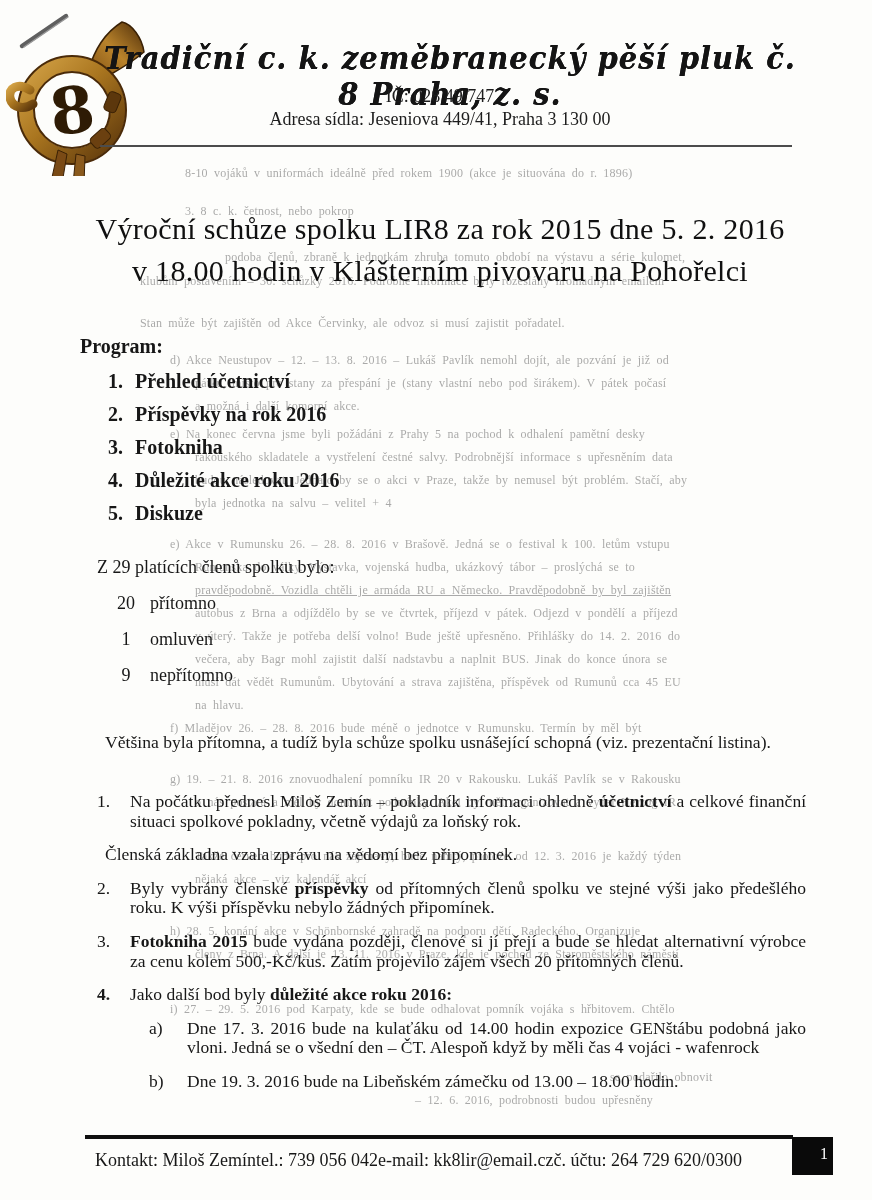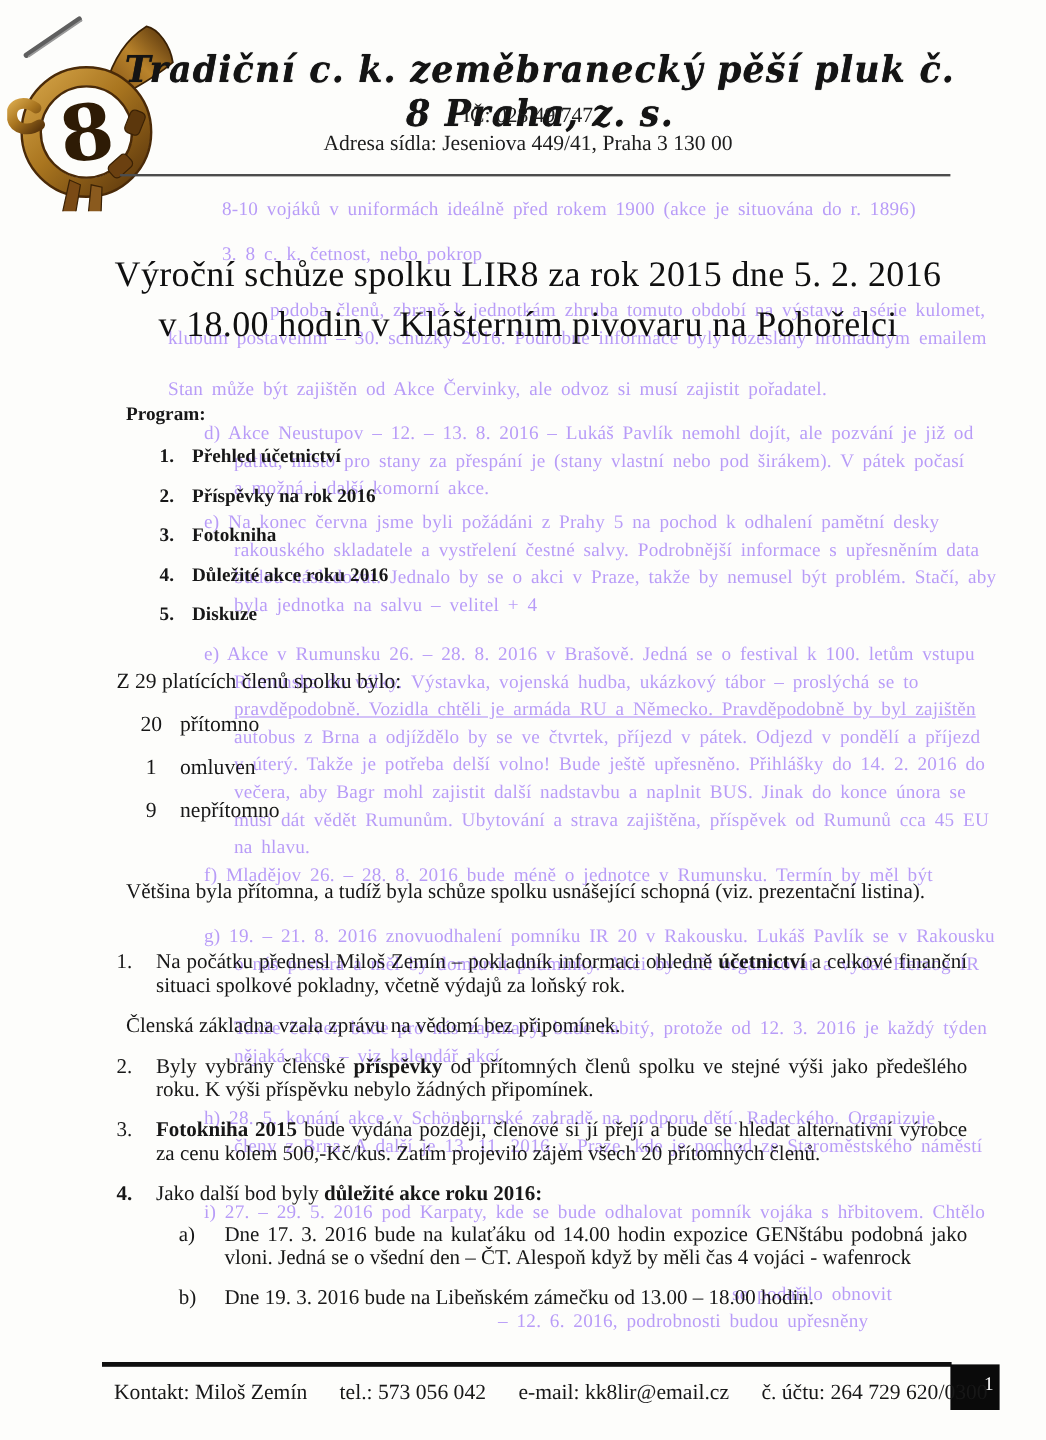--- a/index.html
+++ b/index.html
@@ -19,30 +19,30 @@
   .hdr-line{position:absolute;left:60px;width:760px;text-align:center;font-size:18px;color:#1d1d1d;}
   .ic-line{top:86px;}
   .addr-line{top:109px;}
   .header-rule{position:absolute;top:145px;left:100px;width:692px;height:2px;background:#4c4c4c;}
   
   .pen-stroke{position:absolute;left:8px;top:6px;}
   .logo{position:absolute;left:6px;top:16px;}
   
   .ghost-line{
     position:absolute;white-space:nowrap;
-    font-size:16px;color:#8b5cf6;opacity:.6;filter:blur(.45px);
+    font-size:12px;color:#737373;opacity:.6;filter:blur(.45px);
     word-spacing:3px;letter-spacing:.2px;
   }
   
   .doc-title{
     position:absolute;top:208px;left:40px;width:800px;text-align:center;
     font-size:30px;line-height:42px;color:#101010;letter-spacing:.3px;
   }
   
-  .program{position:absolute;top:334px;left:105px;font-size:16px;}
+  .program{position:absolute;top:334px;left:80px;font-size:20px;}
   .program-heading{font-weight:bold;line-height:24px;}
   .program-item{display:flex;margin-top:13px;font-weight:bold;line-height:20px;}
   .program-item .num{width:27px;margin-left:28px;}
   
   .attendance{position:absolute;top:556px;left:97px;font-size:18px;}
   .att-intro{line-height:22px;}
   .att-rows{margin-top:16px;}
   .att-row{display:flex;line-height:19px;margin-bottom:17px;}
   .att-row .count{width:30px;margin-left:14px;text-align:center;}
   .att-row .status{margin-left:9px;}
@@ -63,21 +63,21 @@
   .block .runs{flex:1;}
   .b{font-weight:bold;}
   
   .footer-rule{position:absolute;top:1135px;left:85px;width:708px;height:3.5px;background:#0f0f0f;}
   .page-box{
     position:absolute;left:792px;top:1137px;width:41px;height:38px;background:#0a0a0a;
     color:#ffffff;font-size:16px;text-align:right;box-sizing:border-box;padding:8px 5px 0 0;
   }
   .footer-text{
     position:absolute;top:1150px;left:95px;width:710px;
-    font-size:18px;display:flex;gap:27px;white-space:nowrap;
+    font-size:18px;display:flex;white-space:nowrap;
   }
 </style>
 </head>
 <body>
 
 <div id="ghost-layer">
     <span class="ghost-line" style="left: 185px; top: 166px;">8-10 vojáků v uniformách ideálně před rokem 1900 (akce je situována do r. 1896)</span>
     <span class="ghost-line" style="left: 185px; top: 204px;">3. 8 c. k. četnost, nebo pokrop</span>
     <span class="ghost-line" style="left: 225px; top: 250px;">podoba členů, zbraně k jednotkám zhruba tomuto období na výstavu a série kulomet,</span>
     <span class="ghost-line" style="left: 140px; top: 274px;">klubům postavením – 30. schůzky 2016. Podrobné informace byly rozeslány hromadným emailem</span>
@@ -229,16 +229,16 @@
       <div class="runs"><span>Dne 19. 3. 2016 bude na Libeňském zámečku od 13.00 – 18.00 hodin.</span></div>
     </div>
   </div>
 
 <div class="footer-rule"></div>
 <div class="page-box">
   <span>1</span>
 </div>
 <div class="footer-text">
   <span>Kontakt: Miloš Zemín</span>
-  <span>tel.: 573 056 042</span>
+  <span>tel.: 739 056 042</span>
   <span>e-mail: kk8lir@email.cz</span>
   <span>č. účtu: 264 729 620/0300</span>
 </div>
 
 </body></html>

